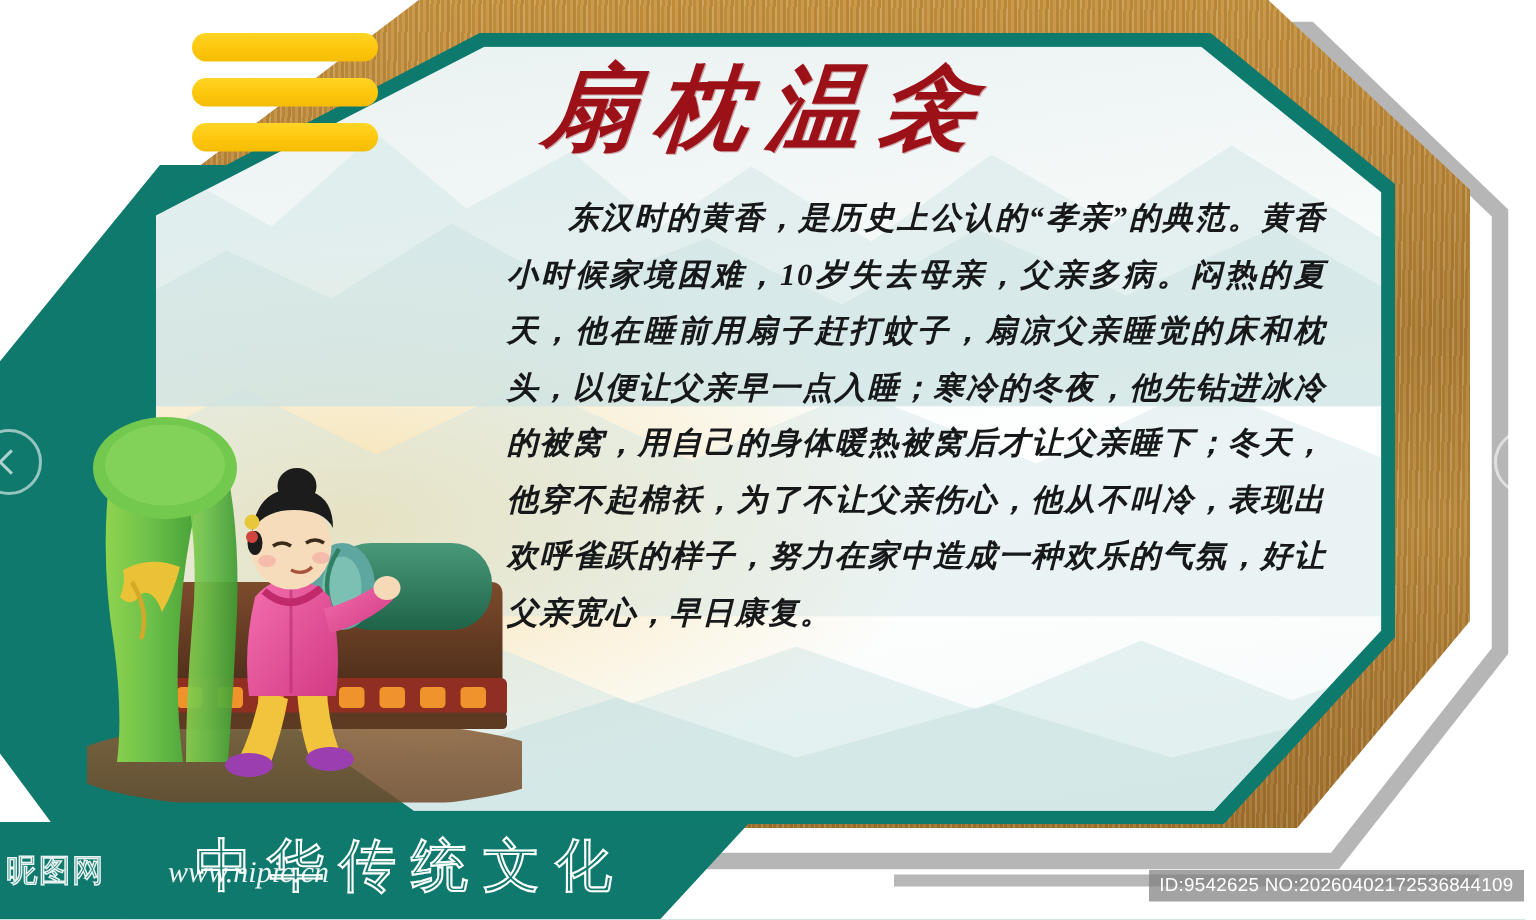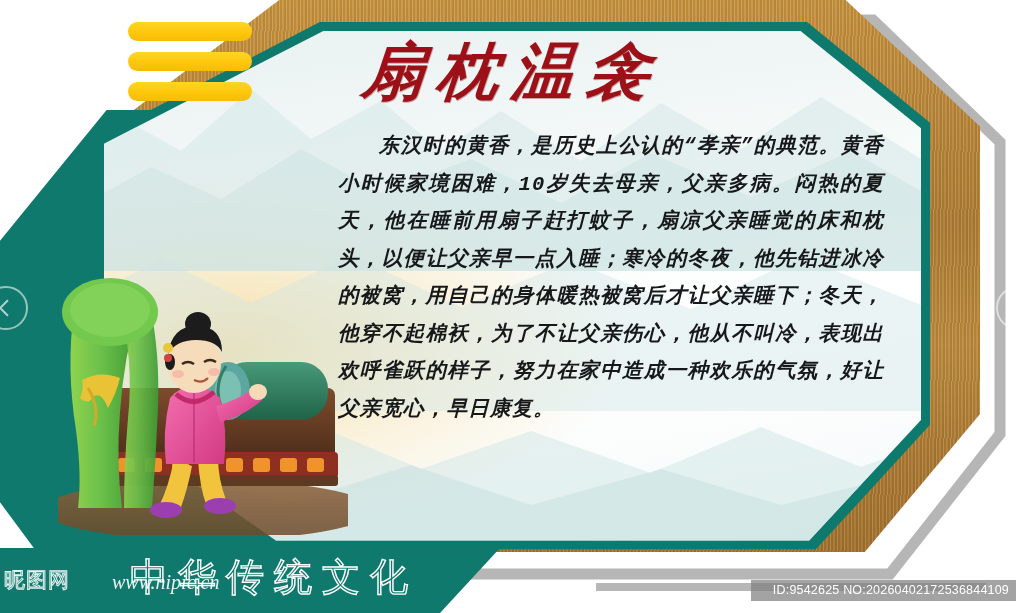--- a/index.html
+++ b/index.html
@@ -106,21 +106,21 @@
     font-style: italic;
     transform: skewX(-5deg);
   }
 
   
   .body-text {
     position: absolute;
     left: 338px; top: 128px;
     width: 546px;
     z-index: 8;
-    font-family: Liberation Mono, monospace;
+    font-family: Liberation Serif, serif;
     font-size: 20.5px;
     line-height: 37.5px;
     color: #17181a;
     text-align: justify;
     text-justify: inter-character;
     text-indent: 2em;
     letter-spacing: 1.2px;
     font-style: italic;
     font-weight: 600;
   }
@@ -205,21 +205,21 @@
     white-space: nowrap;
   }
   .id-badge {
     position: absolute;
     right: 8px; bottom: 12px;
     z-index: 16;
     background: rgba(128,128,128,0.72);
     color: #ffffff;
     font-family: "Liberation Sans", "DejaVu Sans", sans-serif;
     font-size: 12.5px;
-    padding: 3px 7px 4px 22px;
+    padding: 3px 7px 4px 7px;
     letter-spacing: 0.2px;
     white-space: nowrap;
   }
   .gray-stripe {
     position: absolute;
     left: 596px; bottom: 22px;
     width: 390px; height: 8px;
     background: rgba(170,170,170,0.85);
     z-index: 12;
   }

